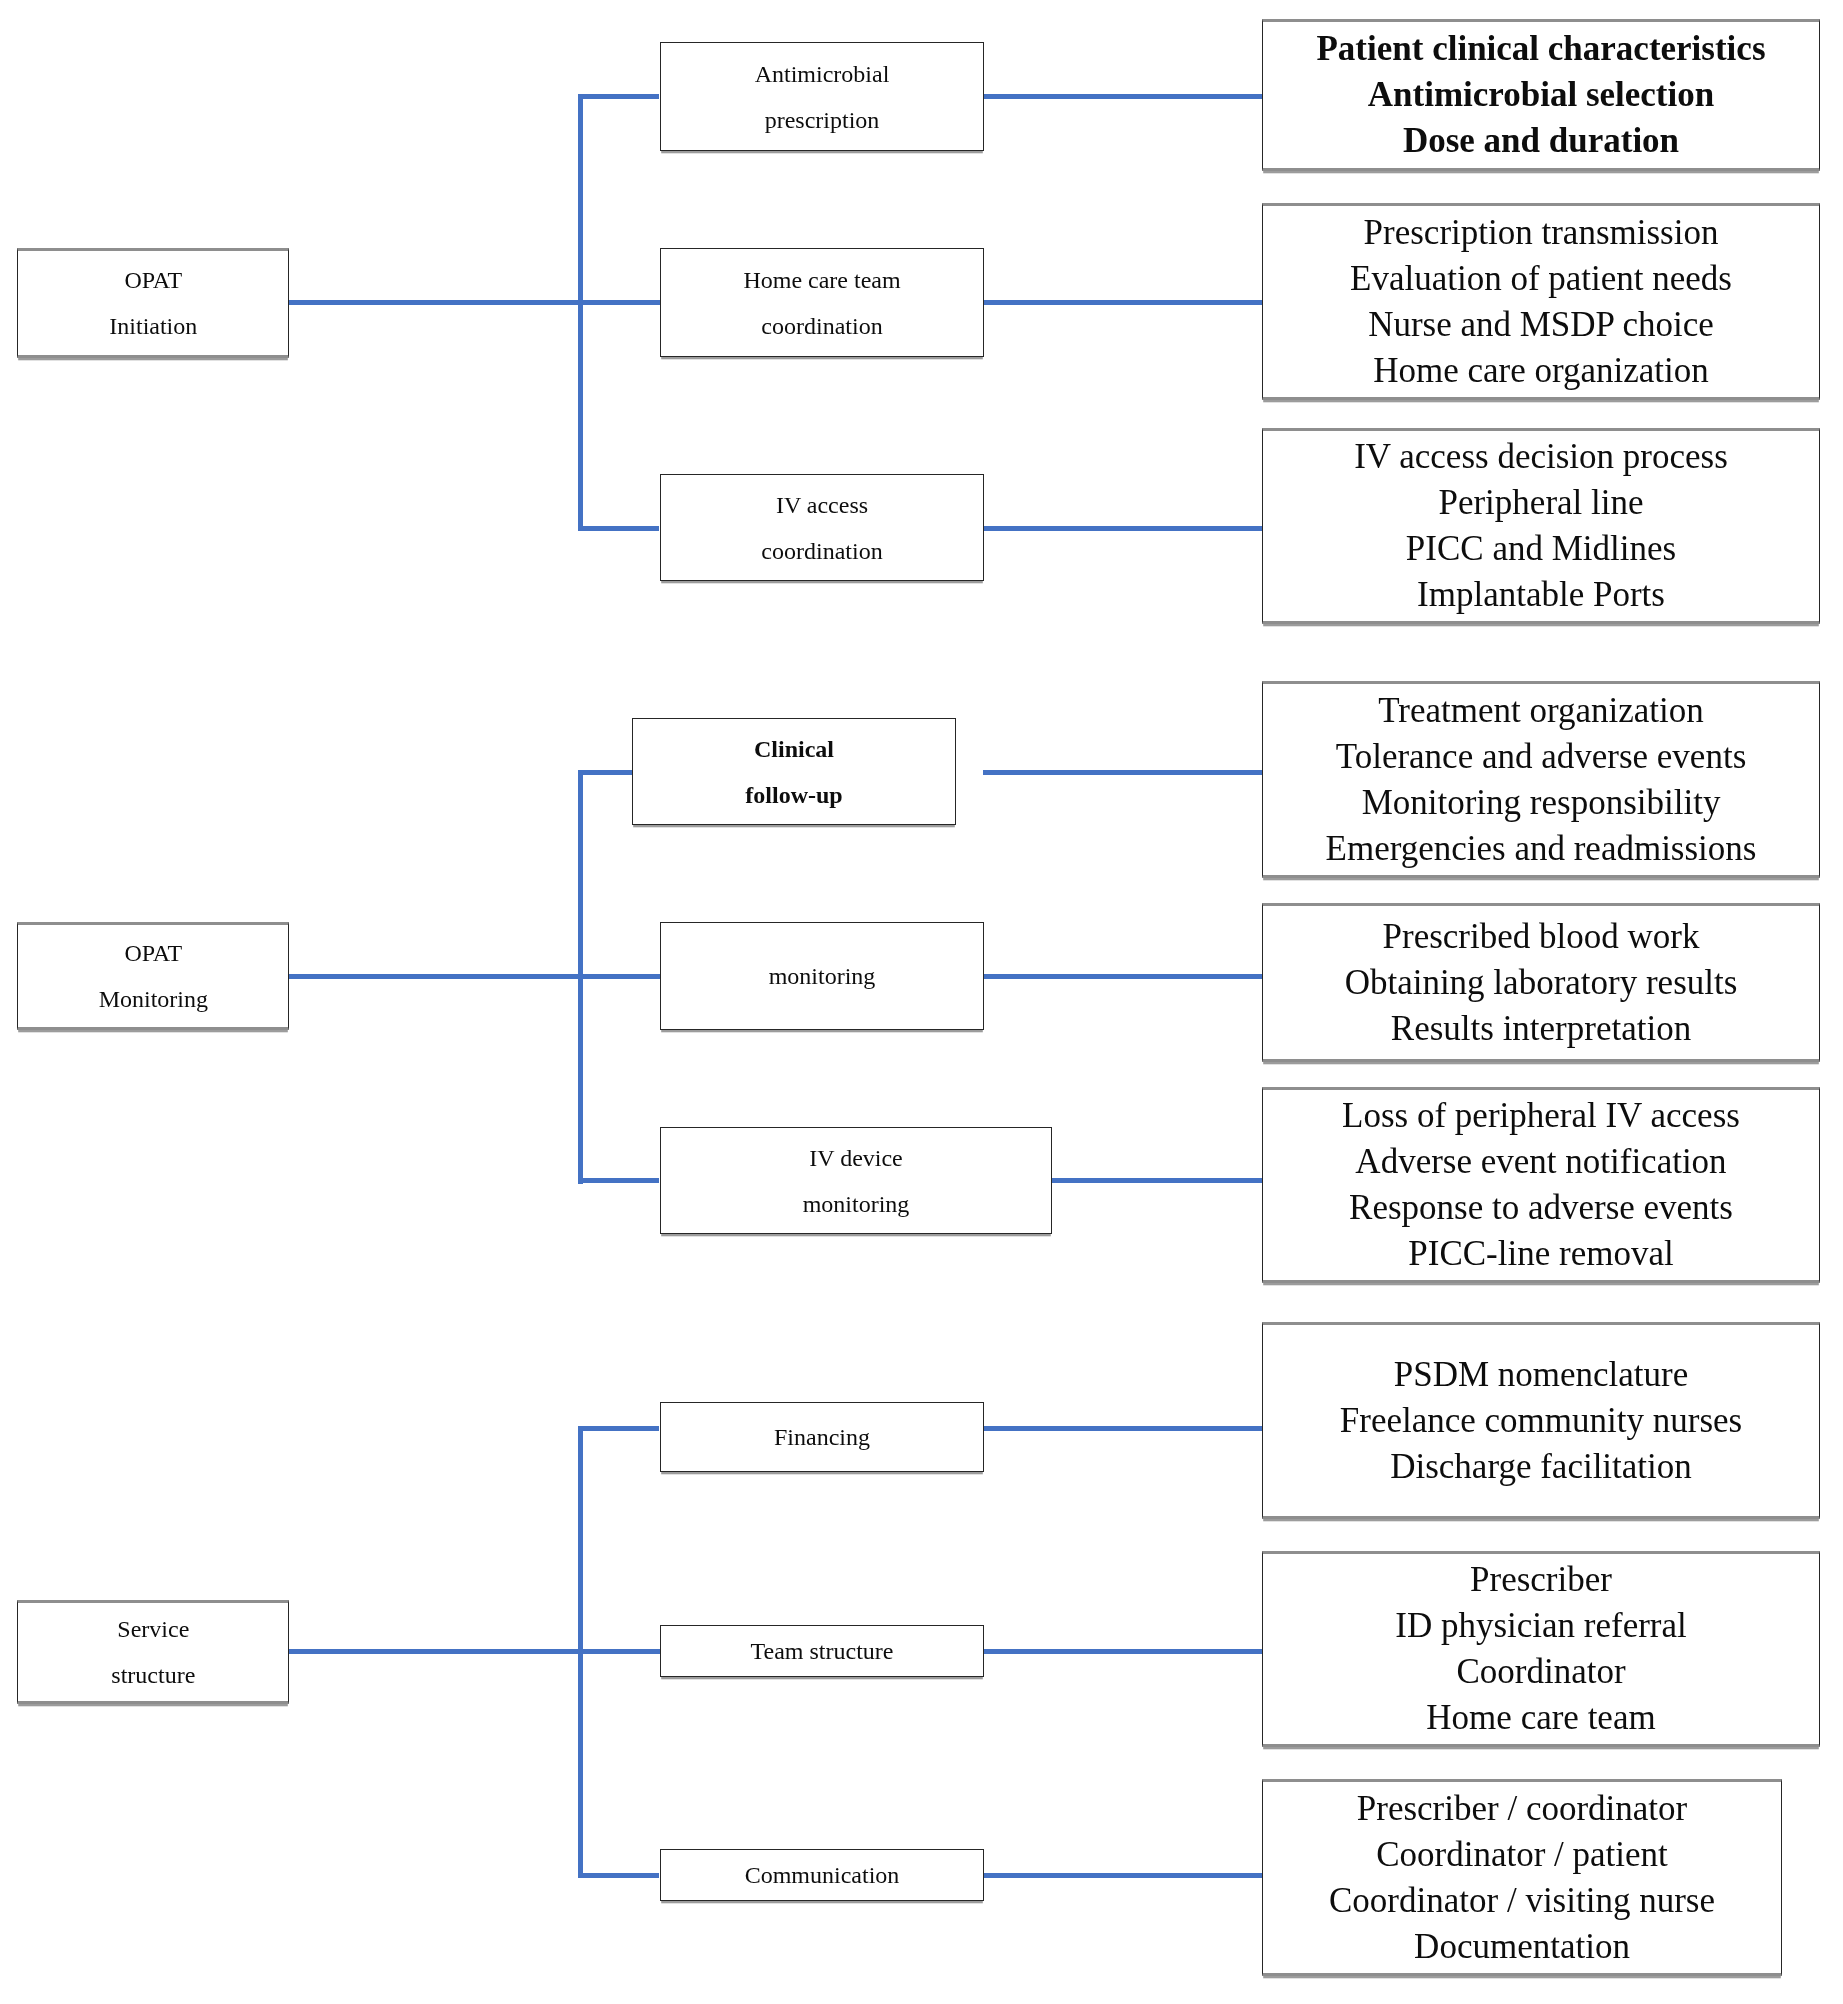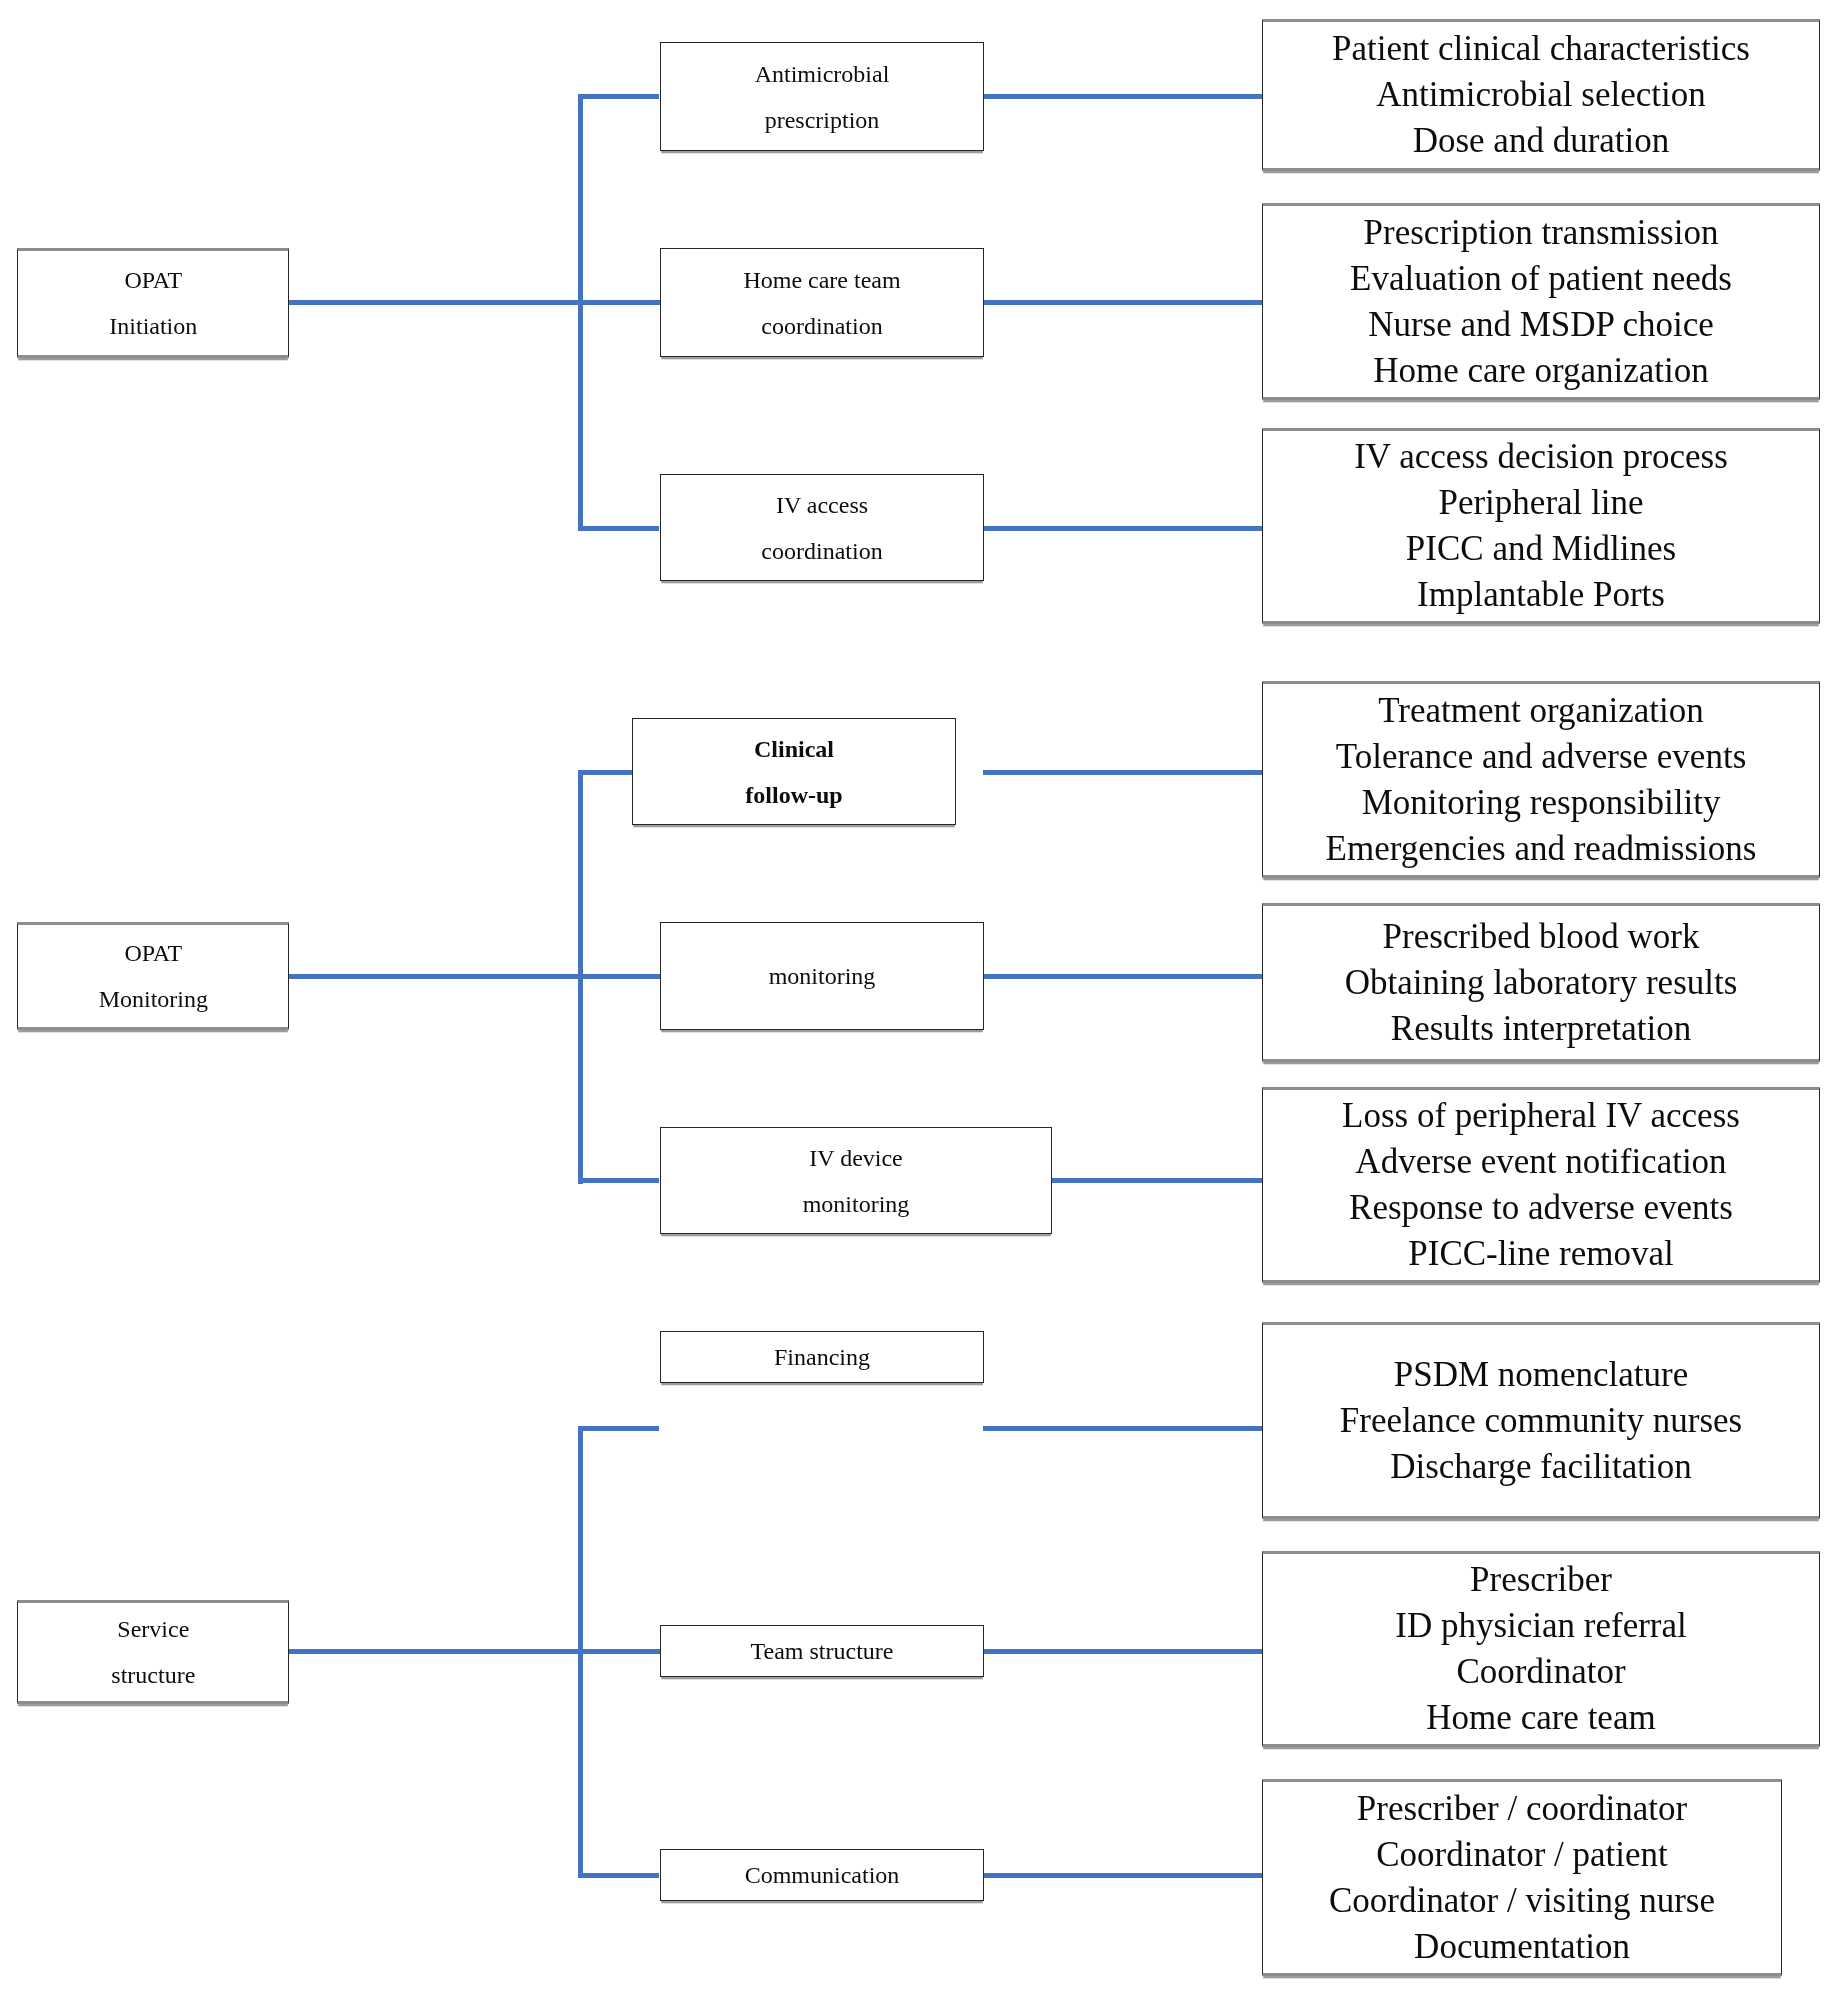--- a/index.html
+++ b/index.html
@@ -108,34 +108,34 @@
     <div class="ln">Clinical</div>
     <div class="ln">follow-up</div>
   </div>
   <div class="box mid" style="left:660px;top:922px;width:324px;height:108px;">
     <div class="ln">monitoring</div>
   </div>
   <div class="box mid" style="left:660px;top:1127px;width:392px;height:107px;">
     <div class="ln">IV device</div>
     <div class="ln">monitoring</div>
   </div>
-  <div class="box mid" style="left:660px;top:1331px;width:324px;height:52px;">
+  <div class="box mid" style="left:660px;top:1402px;width:324px;height:70px;">
     <div class="ln">Financing</div>
 
   </div>
   <div class="box mid" style="left:660px;top:1625px;width:324px;height:52px;">
     <div class="ln">Team structure</div>
 
   </div>
   <div class="box mid" style="left:660px;top:1849px;width:324px;height:52px;">
     <div class="ln">Communication</div>
 
   </div>
 
-  <div class="box box-wide detail" style="left:1262px;top:19px;width:558px;height:152px;">
+  <div class="box box-wide detail" style="left:1262px;top:19px;width:558px;height:152px;font-weight:bold;">
     <div class="ln">Patient clinical characteristics</div>
     <div class="ln">Antimicrobial selection</div>
     <div class="ln">Dose and duration</div>
 
   </div>
   <div class="box box-wide detail" style="left:1262px;top:203px;width:558px;height:197px;">
     <div class="ln">Prescription transmission</div>
     <div class="ln">Evaluation of patient needs</div>
     <div class="ln">Nurse and MSDP choice</div>
     <div class="ln">Home care organization</div>

